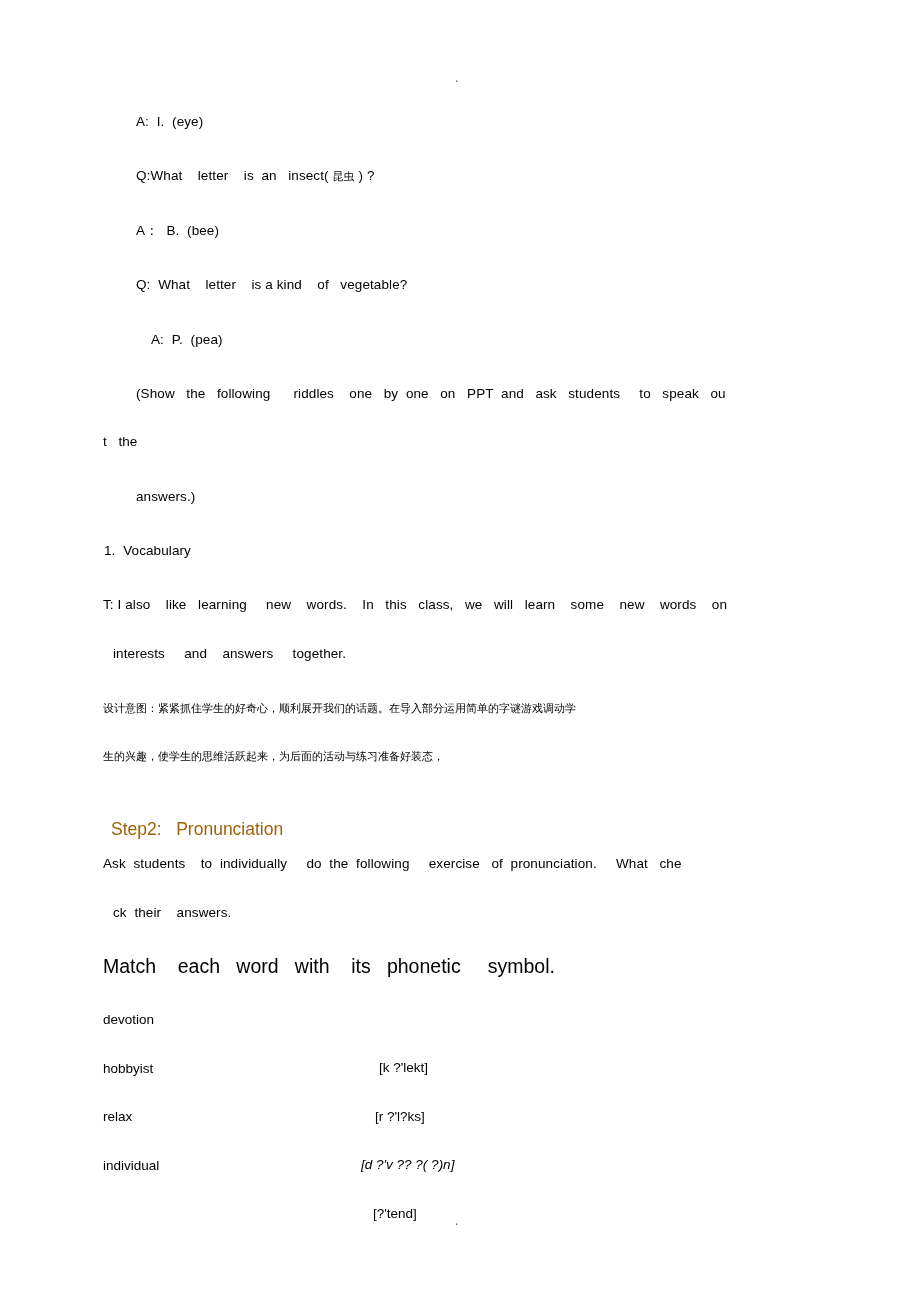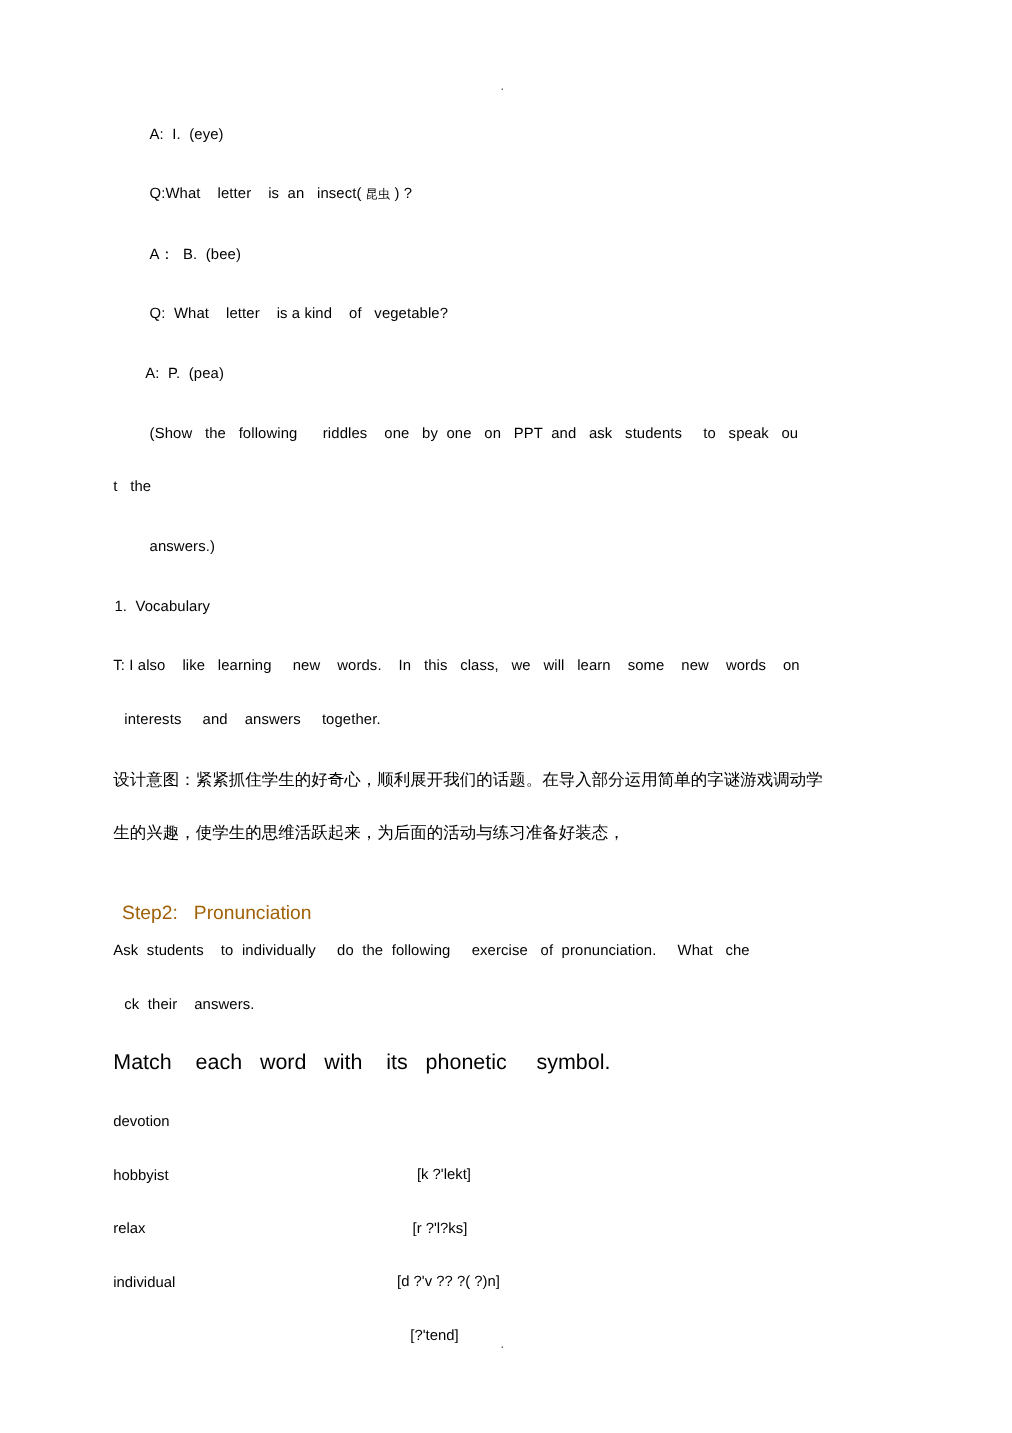--- a/index.html
+++ b/index.html
@@ -47,21 +47,21 @@
   }
 
   
   .body-line { font-size: 13.5px; }
 
   
   .cn-line {
     position: absolute;
     white-space: pre;
     font-family: "DejaVu Serif", "Liberation Serif", serif;
-    font-size: 15px;
+    font-size: 11px;
     line-height: 18px;
     color: #000000;
   }
 
   
   .cn-inline {
     font-family: "DejaVu Serif", "Liberation Serif", serif;
     font-size: 11px;
   }
 
@@ -118,21 +118,21 @@
   <div class="page-dot top">.</div>
 
   <div class="line body-line" style="left:136px; top:113px;">A:  I.  (eye)</div>
 
   <div class="line body-line" style="left:136px; top:167px;"><span>Q:What    letter    is  an   insect( </span><span class="cn-inline">昆虫</span><span> ) ?</span></div>
 
   <div class="line body-line" style="left:136px; top:222px;">A：  B.  (bee)</div>
 
   <div class="line body-line" style="left:136px; top:276px;">Q:  What    letter    is a kind    of   vegetable?</div>
 
-  <div class="line body-line" style="left:132px; top:331px;">A:  P.  (pea)</div>
+  <div class="line body-line" style="left:151px; top:331px;">A:  P.  (pea)</div>
 
   <div class="line body-line" style="left:136px; top:385px;">(Show   the   following      riddles    one   by  one   on   PPT  and   ask   students     to   speak   ou</div>
 
   <div class="line body-line" style="left:103px; top:433px;">t   the</div>
 
   <div class="line body-line" style="left:136px; top:488px;">answers.)</div>
 
   <div class="line body-line" style="left:104px; top:542px;">1.  Vocabulary</div>
 
   <div class="line body-line" style="left:103px; top:596px;">T: I also    like   learning     new    words.    In   this   class,   we   will   learn    some    new    words    on</div>
@@ -156,21 +156,21 @@
     <span class="match-symbol" style="left:276px;">[k ?'lekt]</span>
   </div>
 
   <div class="match-row" style="top:1061px;">
     <span class="match-word">hobbyist</span>
     <span class="match-symbol" style="left:272px;">[r ?'l?ks]</span>
   </div>
 
   <div class="match-row" style="top:1109px;">
     <span class="match-word">relax</span>
-    <span class="match-symbol" style="left:258px;">[d ?'v ?? ?( ?)n]</span>
+    <span class="match-symbol" style="left:258px;font-style:italic;">[d ?'v ?? ?( ?)n]</span>
   </div>
 
   <div class="match-row" style="top:1158px;">
     <span class="match-word">individual</span>
     <span class="match-symbol" style="left:270px;">[?'tend]</span>
   </div>
 
   <div class="page-dot bottom">.</div>
 
 </div>

